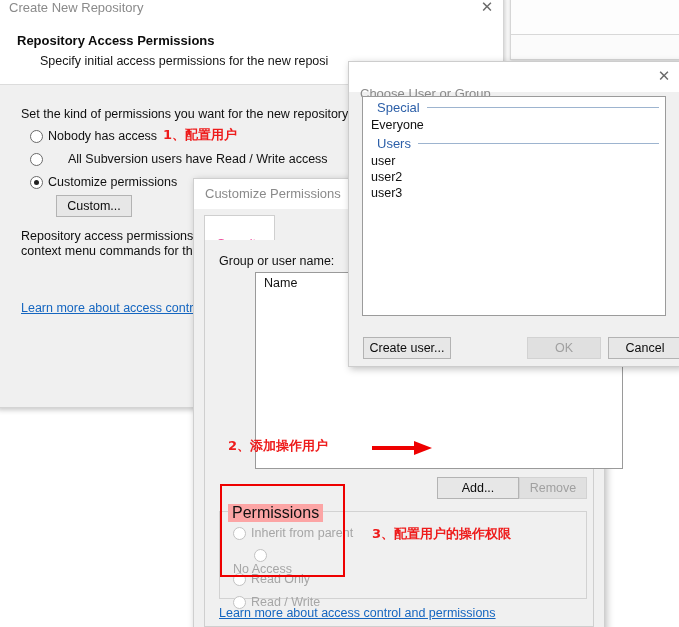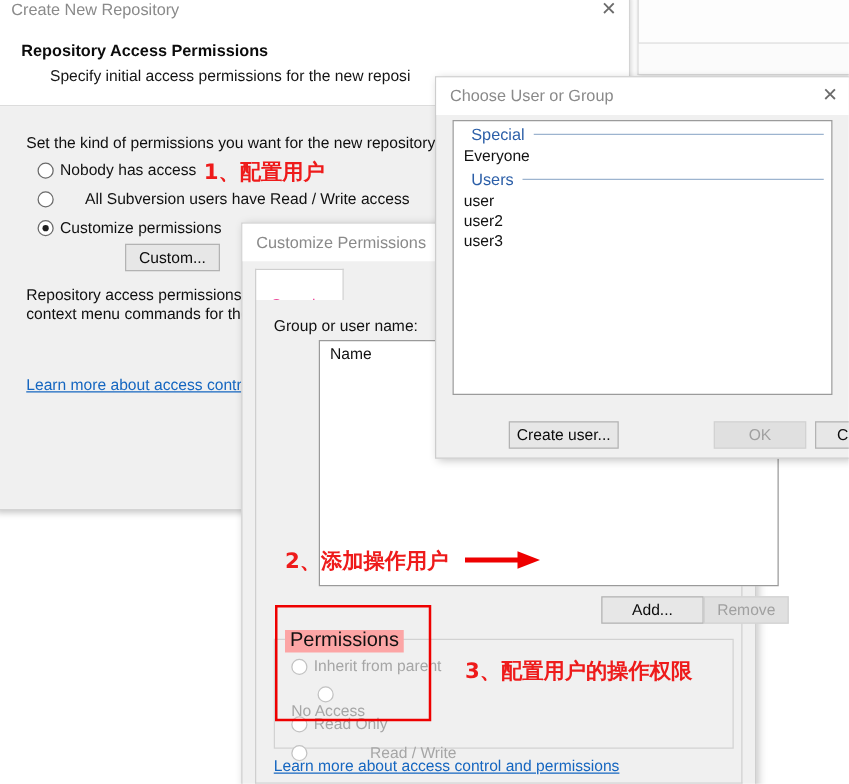--- a/index.html
+++ b/index.html
@@ -167,21 +167,20 @@
     position: absolute;
     box-sizing: border-box;
     background: #e7e7e7;
     border: 1px solid #b3b3b3;
     font-family: "Liberation Sans", sans-serif;
     font-size: 12.5px;
     color: #0c0c0c;
     text-align: center;
     cursor: default;
     padding: 0;
-    margin-left: 44px;
   }
   .btn.disabled { color: #a0a0a0; background: #e0e0e0; border-color: #d2d2d2; }
 
   .link {
     position: absolute;
     color: #1566c0;
     text-decoration: underline;
     font-size: 12.5px;
     white-space: nowrap;
     cursor: pointer;
@@ -289,21 +288,21 @@
     height: 306px;
     background: #f0f0f0;
     border: 1px solid #cdcdcd;
     box-shadow: 2px 2px 7px rgba(0,0,0,0.25);
   }
   #choose-window .titlebar {
     position: absolute;
     left: 0; top: 0; right: 0; height: 30px;
     background: #ffffff;
   }
-  #choose-window .titlebar .win-title { left: 11px; top: 7px; text-align: center; }
+  #choose-window .titlebar .win-title { left: 11px; top: 24px; text-align: center; }
   #choose-window .titlebar .close-x { right: 9px; top: 6px; }
 
   #choose-list {
     position: absolute;
     left: 13px;
     top: 34px;
     width: 304px;
     height: 220px;
     background: #fff;
     border: 1px solid #9b9b9b;
@@ -332,21 +331,21 @@
     color: #111;
     padding: 1px 0 1px 8px;
     white-space: nowrap;
   }
 
   
   .anno {
     position: absolute;
     color: #ee1b1b;
     font-weight: bold;
-    font-size: 17px;
+    font-size: 13px;
     white-space: nowrap;
     font-family: "DejaVu Sans", "Liberation Sans", sans-serif;
   }
   .red-box {
     position: absolute;
     border: 2px solid #ee0000;
     box-sizing: border-box;
     pointer-events: none;
   }
   .red-arrow {
@@ -445,21 +444,21 @@
         <span>Inherit from parent</span>
       </div>
       <div class="radio-row disabled" style="left:13px; top:37px;flex-direction:column;">
         <span class="radio disabled"></span>
         <span>No Access</span>
       </div>
       <div class="radio-row disabled" style="left:13px; top:60px;">
         <span class="radio disabled"></span>
         <span>Read Only</span>
       </div>
-      <div class="radio-row disabled" style="left:13px; top:83px;gap:45px;">
+      <div class="radio-row disabled" style="left:13px; top:83px;">
         <span class="radio disabled"></span>
         <span>Read / Write</span>
       </div>
     </div>
 
     <a class="link" style="left:14px; top:366px;">Learn more about access control and permissions</a>
   </div>
 </div>
 
 <div class="anno" style="left:228px; top:437px;">2、添加操作用户</div>

